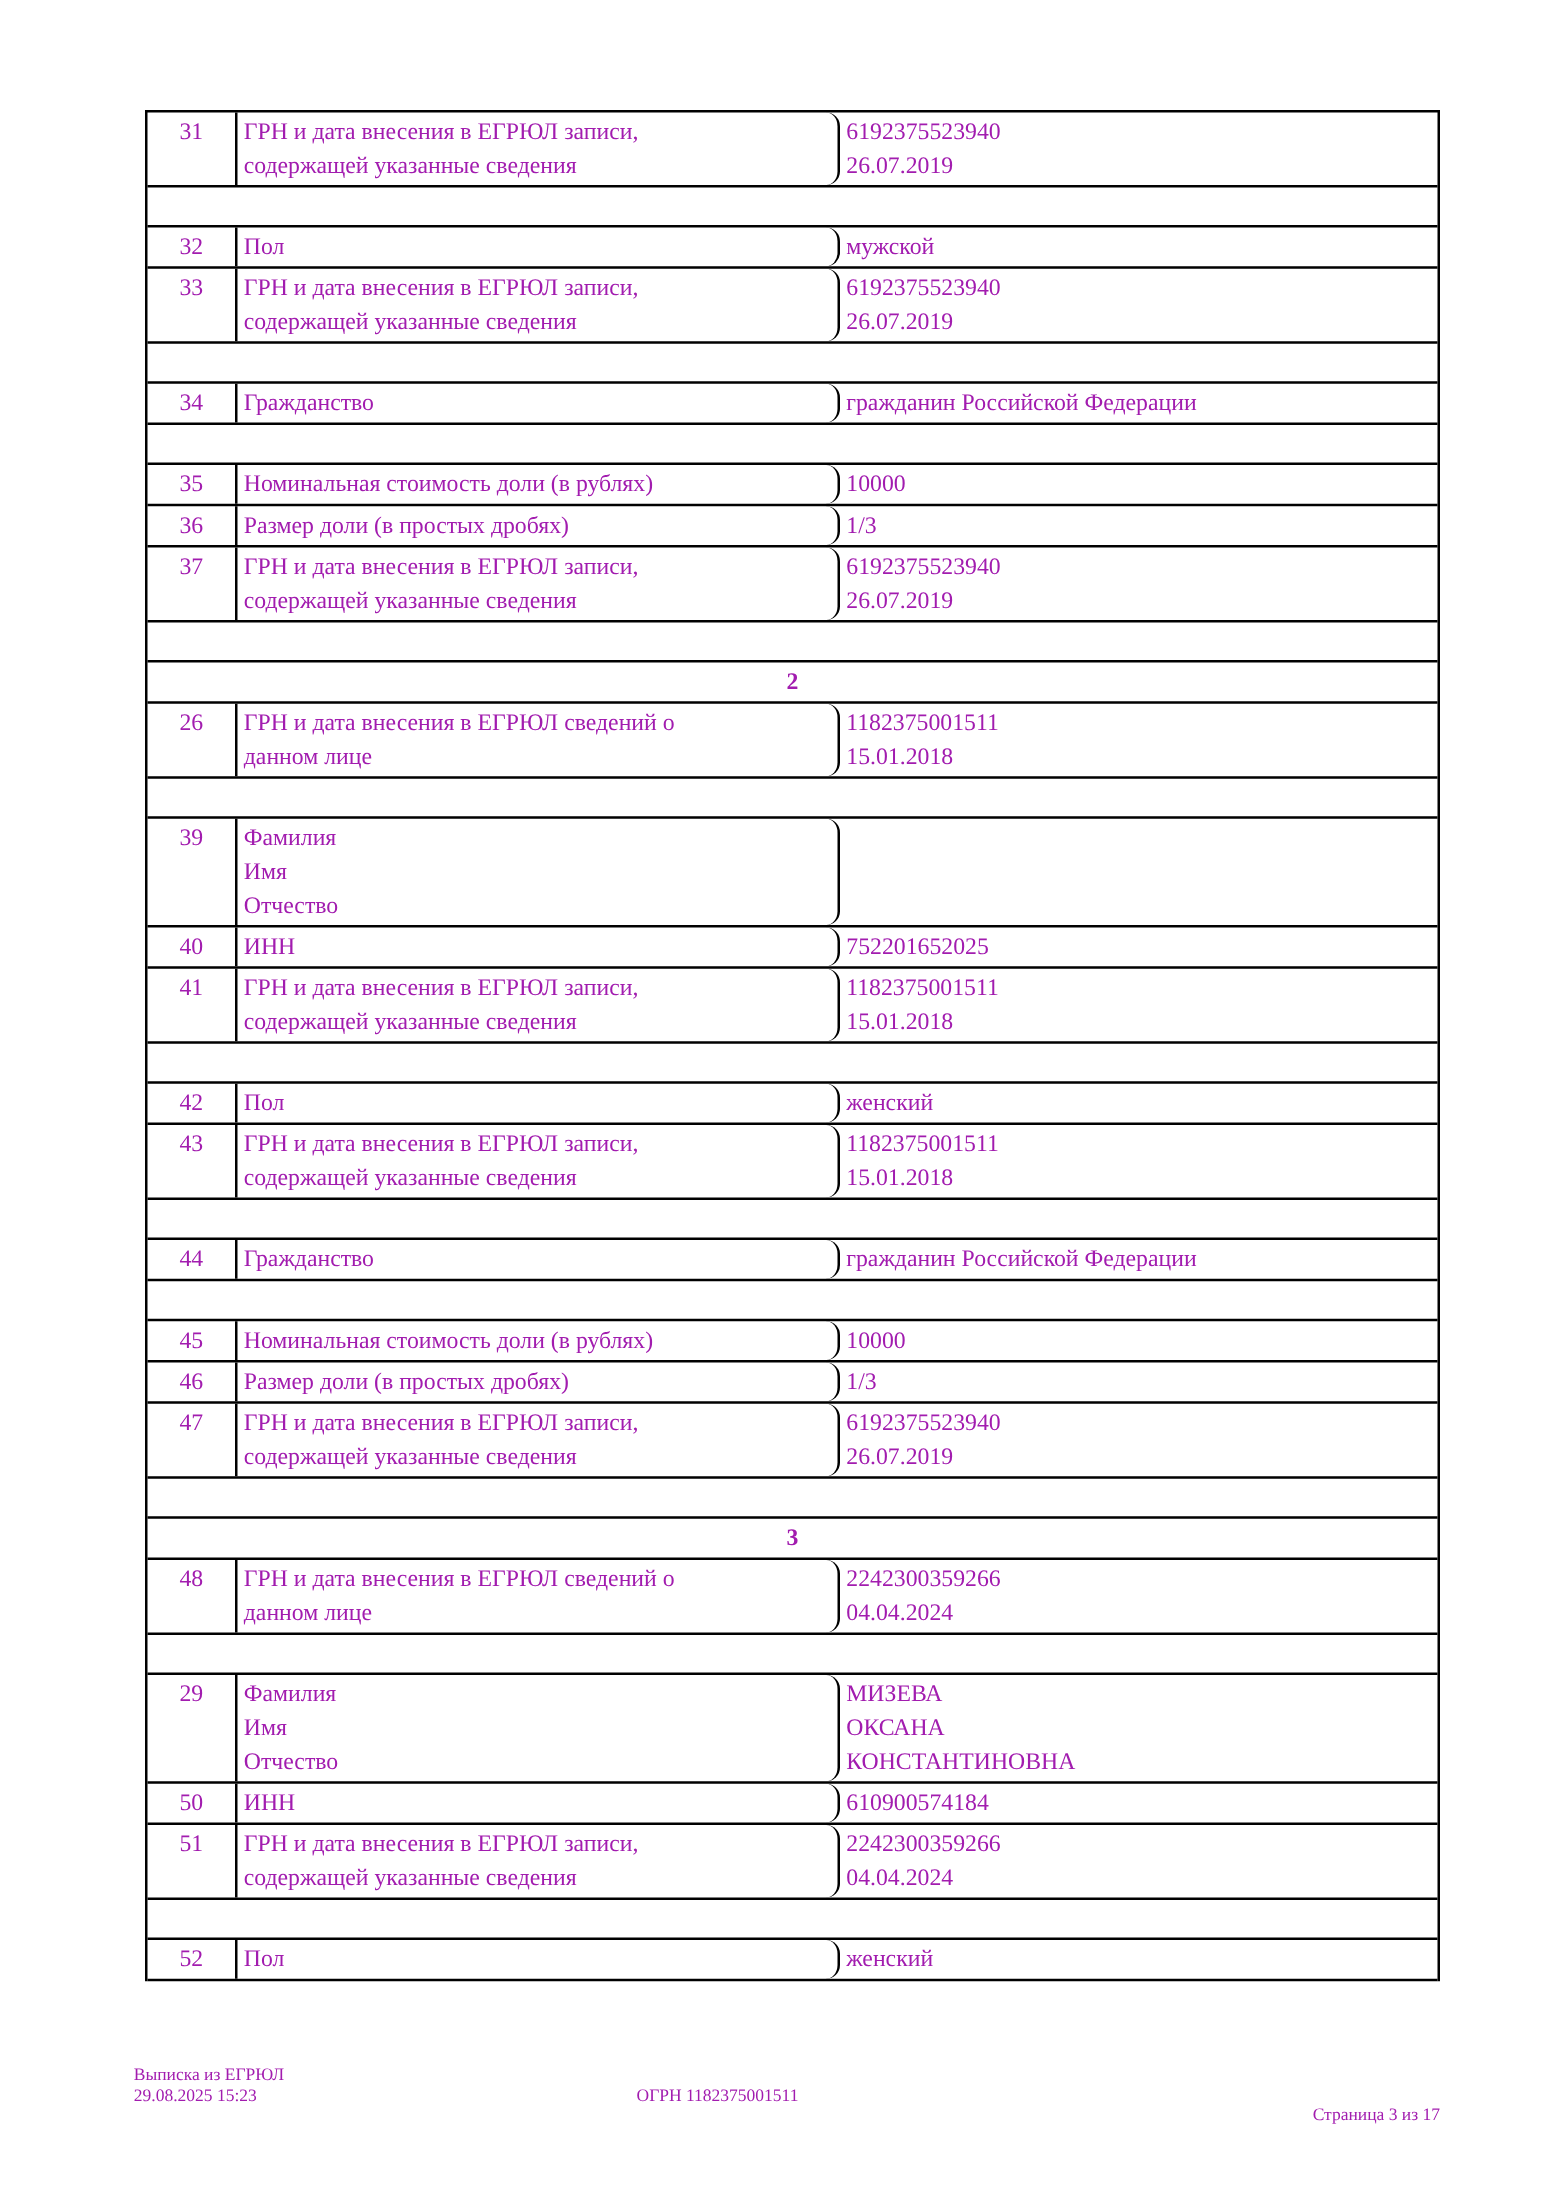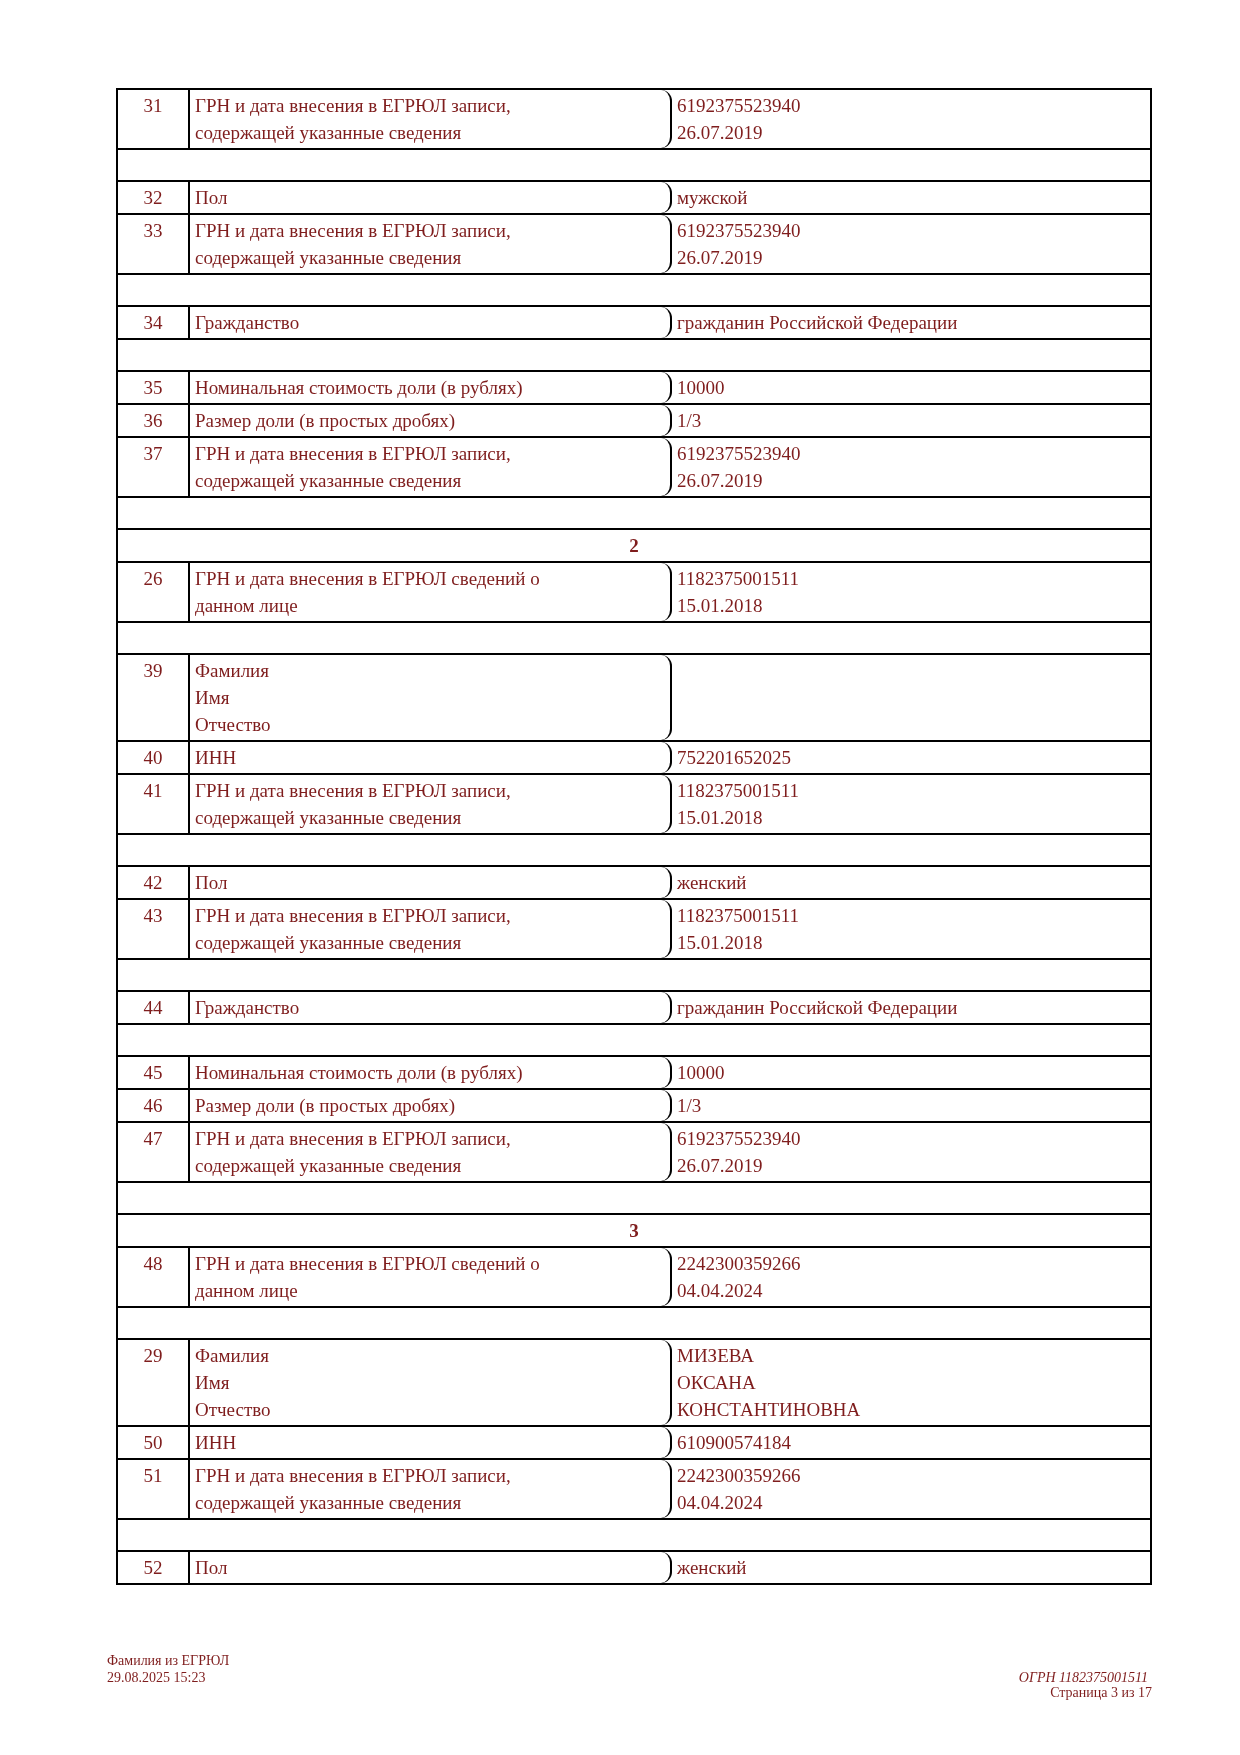--- a/index.html
+++ b/index.html
@@ -6,21 +6,21 @@
     margin: 0;
     padding: 0;
     background: #ffffff;
   }
   .page {
     position: relative;
     width: 1240px;
     height: 1755px;
     background: #ffffff;
     font-family: "Liberation Serif", "DejaVu Serif", serif;
-    color: #7f1d1d;
+    color: #a21caf;
     overflow: hidden;
   }
   .doc-table {
     position: absolute;
     left: 116px;
     top: 88px;
     width: 1036px;
     box-sizing: border-box;
     border-top: 2px solid #000;
     border-left: 2px solid #000;
@@ -77,22 +77,21 @@
   .f-left {
     position: absolute;
     left: 107px;
     top: 0;
   }
   .f-center {
     position: absolute;
     left: 0;
     top: 17px;
     width: 1148px;
-    text-align: right;
-    font-style: italic;
+    text-align: center;
   }
   .f-right {
     position: absolute;
     right: 88px;
     top: 17px;
     text-align: right;
     margin-top: 15px;
   }
 </style>
 </head>
@@ -279,19 +278,19 @@
     <div class="row">
       <div class="c-num">52</div>
       <div class="c-label">Пол</div>
       <div class="c-value">женский</div>
     </div>
 
   </div>
 
   <div class="footer">
     <div class="f-left">
-      <div>Фамилия из ЕГРЮЛ</div>
+      <div>Выписка из ЕГРЮЛ</div>
       <div>29.08.2025 15:23</div>
     </div>
     <div class="f-center">ОГРН 1182375001511</div>
     <div class="f-right">Страница 3 из 17</div>
   </div>
 </div>
 
 </body></html>

